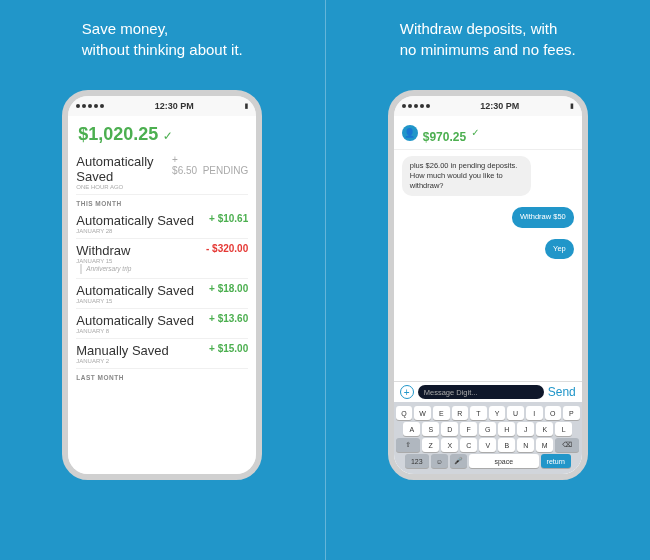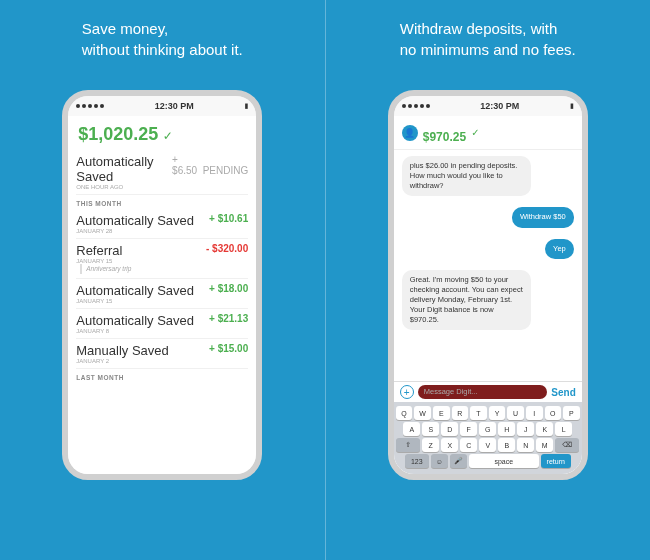--- a/index.html
+++ b/index.html
@@ -223,30 +223,30 @@
       border: 1.5px solid #2196c9;
       color: #2196c9;
       font-size: 10px;
       display: flex; align-items: center; justify-content: center;
       flex-shrink: 0;
     }
     .chat-input-field {
       flex: 1;
       font-size: 7.5px;
       color: #aaa;
-      background: #7f1d1d;
+      background: #0f172a;
       border-radius: 8px;
       padding: 2px 6px;
       height: 14px;
-      display: flex; align-items: flex-start;
+      display: flex; align-items: center;
     }
     .chat-send {
-      font-size: 10px;
+      font-size: 12px;
       color: #2196c9;
-      font-weight: 700;
+      font-weight: 400;
     }
 
     .keyboard-row {
       display: flex;
       justify-content: center;
       gap: 2px;
       margin-bottom: 2px;
     }
     .key {
       background: #fff;
@@ -320,41 +320,41 @@
         <div class="tx-item">
           <div class="tx-left">
             <div class="tx-label">Automatically Saved</div>
             <div class="tx-date">JANUARY 28</div>
           </div>
           <div class="tx-right green">+ $10.61</div>
         </div>
 
         <div class="tx-item">
           <div class="tx-left">
-            <div class="tx-label">Referral</div>
+            <div class="tx-label">Withdraw</div>
             <div class="tx-date">JANUARY 15</div>
             <div class="tx-note">Anniversary trip</div>
           </div>
           <div class="tx-right red">- $320.00</div>
         </div>
 
         <div class="tx-item">
           <div class="tx-left">
             <div class="tx-label">Automatically Saved</div>
             <div class="tx-date">JANUARY 15</div>
           </div>
           <div class="tx-right green">+ $18.00</div>
         </div>
 
         <div class="tx-item">
           <div class="tx-left">
             <div class="tx-label">Automatically Saved</div>
             <div class="tx-date">JANUARY 8</div>
           </div>
-          <div class="tx-right green">+ $21.13</div>
+          <div class="tx-right green">+ $13.60</div>
         </div>
 
         <div class="tx-item">
           <div class="tx-left">
             <div class="tx-label">Manually Saved</div>
             <div class="tx-date">JANUARY 2</div>
           </div>
           <div class="tx-right green">+ $15.00</div>
         </div>
 
@@ -393,23 +393,20 @@
 
       <div class="chat-messages">
         <div class="msg-bubble msg-left">
           <span>plus $26.00 in pending deposits. How much would you like to withdraw?</span>
         </div>
         <div class="msg-bubble msg-right">
           <span>Withdraw $50</span>
         </div>
         <div class="msg-bubble msg-right">
           <span>Yep</span>
-        </div>
-        <div class="msg-bubble msg-left">
-          <span>Great. I'm moving $50 to your checking account. You can expect delivery Monday, February 1st. Your Digit balance is now $970.25.</span>
         </div>
       </div>
 
       <div class="chat-input-bar">
         <div class="chat-plus">+</div>
         <div class="chat-input-field">
           <span>Message Digit...</span>
         </div>
         <span class="chat-send">Send</span>
       </div>

